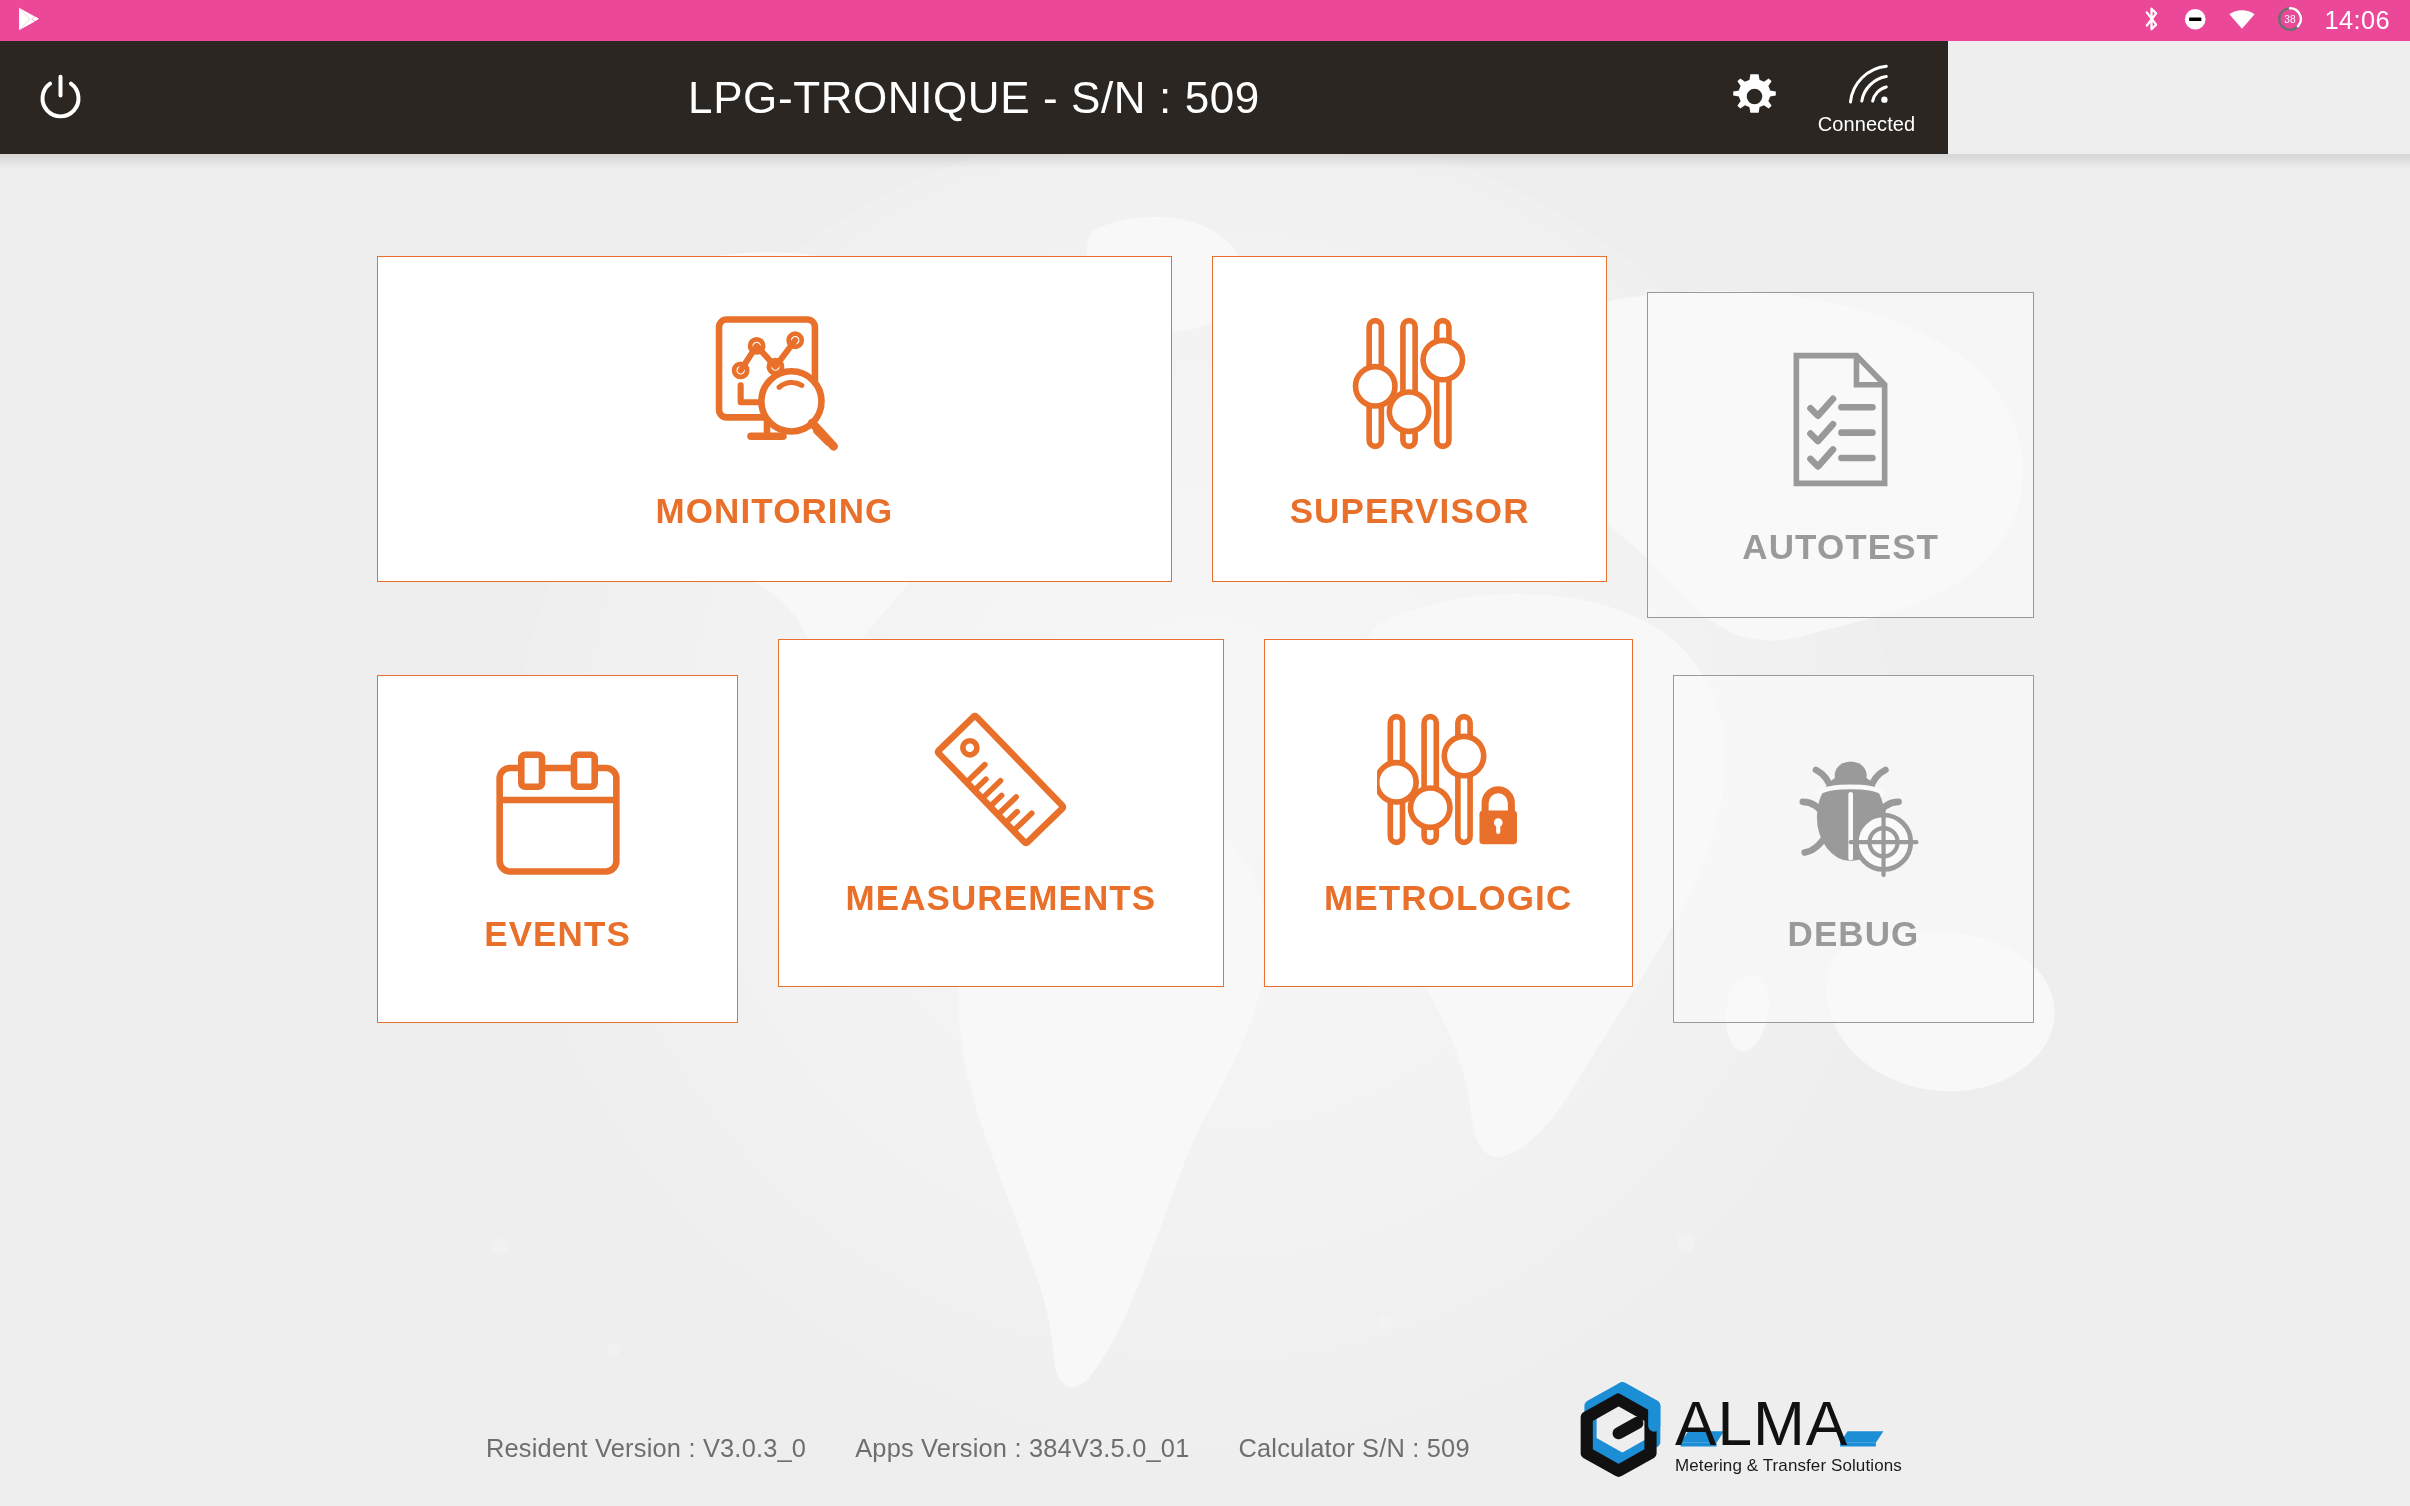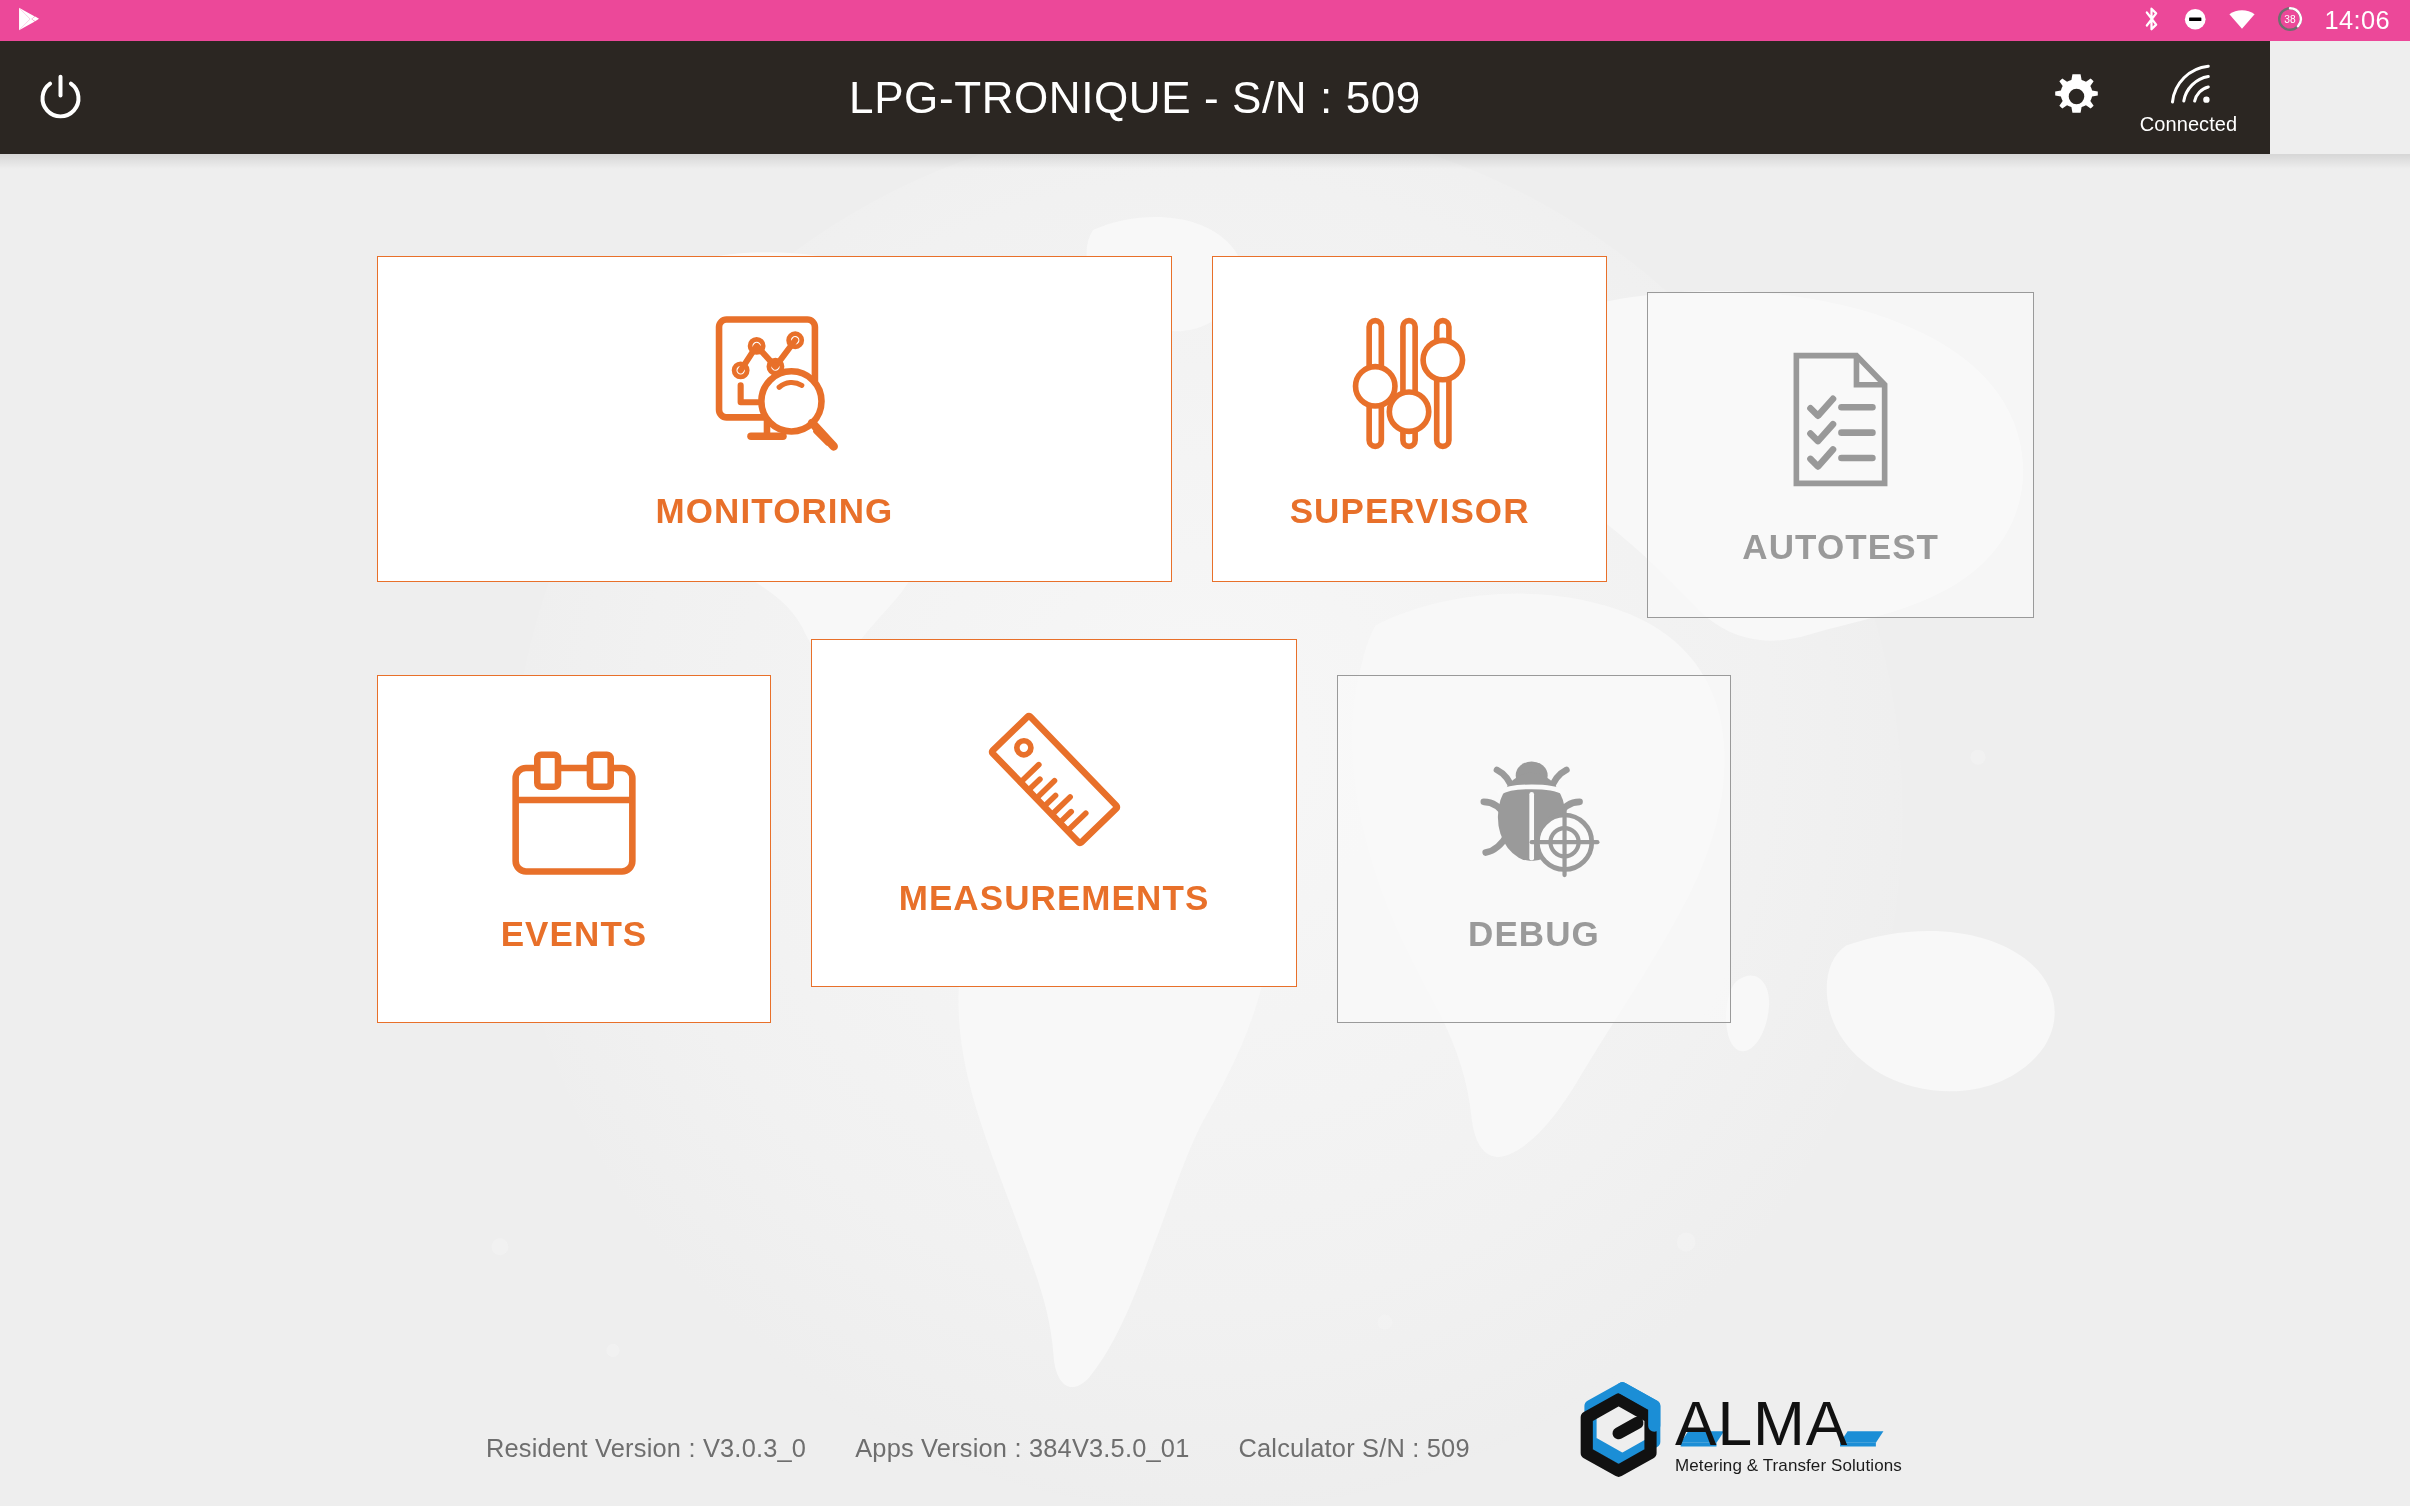--- a/index.html
+++ b/index.html
@@ -33,21 +33,21 @@
     letter-spacing: 0.4px;
     line-height: 1;
     font-family: "Liberation Sans", sans-serif;
   }
   .sb-icon { display: block; }
 
   
   .app-header {
     position: absolute;
     top: 41px; left: 0;
-    width: 2270px;
+    width: 1948px;
     height: 113px;
     background: #2b2622;
     z-index: 30;
   }
   .power-button {
     position: absolute;
     left: 26px; top: 50%;
     transform: translateY(-50%);
     width: 68px; height: 68px;
     display: flex; align-items: center; justify-content: center;
@@ -414,20 +414,37 @@
               <line x1="45" y1="86" x2="62" y2="86" stroke="#e8702a" stroke-width="6" stroke-linecap="round"></line>
               <line x1="45" y1="98" x2="72" y2="98" stroke="#e8702a" stroke-width="6" stroke-linecap="round"></line>
               <line x1="45" y1="110" x2="62" y2="110" stroke="#e8702a" stroke-width="6" stroke-linecap="round"></line>
               <line x1="45" y1="122" x2="72" y2="122" stroke="#e8702a" stroke-width="6" stroke-linecap="round"></line>
             </g>
           </svg>
         </div>
         <div class="tile-label">MEASUREMENTS</div>
       </div>
 
+      <div class="tile tile-w-mid">
+        <div class="tile-icon">
+          <svg width="143" height="137" viewBox="0 0 152 146">
+            <rect x="14" y="6" width="13" height="134" rx="6.5" fill="none" stroke="#e8702a" stroke-width="6"></rect>
+            <circle cx="20.5" cy="76" r="21" fill="#ffffff" stroke="#e8702a" stroke-width="6"></circle>
+            <rect x="50" y="6" width="13" height="134" rx="6.5" fill="none" stroke="#e8702a" stroke-width="6"></rect>
+            <circle cx="56.5" cy="103" r="21" fill="#ffffff" stroke="#e8702a" stroke-width="6"></circle>
+            <rect x="86" y="6" width="13" height="134" rx="6.5" fill="none" stroke="#e8702a" stroke-width="6"></rect>
+            <circle cx="92.5" cy="48" r="21" fill="#ffffff" stroke="#e8702a" stroke-width="6"></circle>
+            <path d="M115 108 L115 98 A14 14 0 0 1 143 98 L143 108" fill="none" stroke="#e8702a" stroke-width="7.5"></path>
+            <rect x="109" y="106" width="40" height="36" rx="4" fill="#e8702a"></rect>
+            <circle cx="129" cy="119" r="4.6" fill="#ffffff"></circle>
+            <rect x="126.8" y="120" width="4.4" height="11" rx="2" fill="#ffffff"></rect>
+          </svg>
+        </div>
+        <div class="tile-label">METROLOGIC</div>
+      </div>
 
       <div class="tile tile-w-norm disabled">
         <div class="tile-icon">
           <svg width="139" height="136" viewBox="0 0 148 144">
             <path d="M34 24 C42 28 48 36 51 46" fill="none" stroke="#9a9a9a" stroke-width="7" stroke-linecap="round"></path>
             <path d="M108 24 C100 28 94 36 91 46" fill="none" stroke="#9a9a9a" stroke-width="7" stroke-linecap="round"></path>
             <path d="M20 58 C30 58 38 64 44 74" fill="none" stroke="#9a9a9a" stroke-width="7" stroke-linecap="round"></path>
             <path d="M122 58 C112 58 104 64 98 74" fill="none" stroke="#9a9a9a" stroke-width="7" stroke-linecap="round"></path>
             <path d="M22 112 C32 110 40 102 45 93" fill="none" stroke="#9a9a9a" stroke-width="7" stroke-linecap="round"></path>
             <ellipse cx="71" cy="30" rx="17" ry="15" fill="#9a9a9a"></ellipse>

